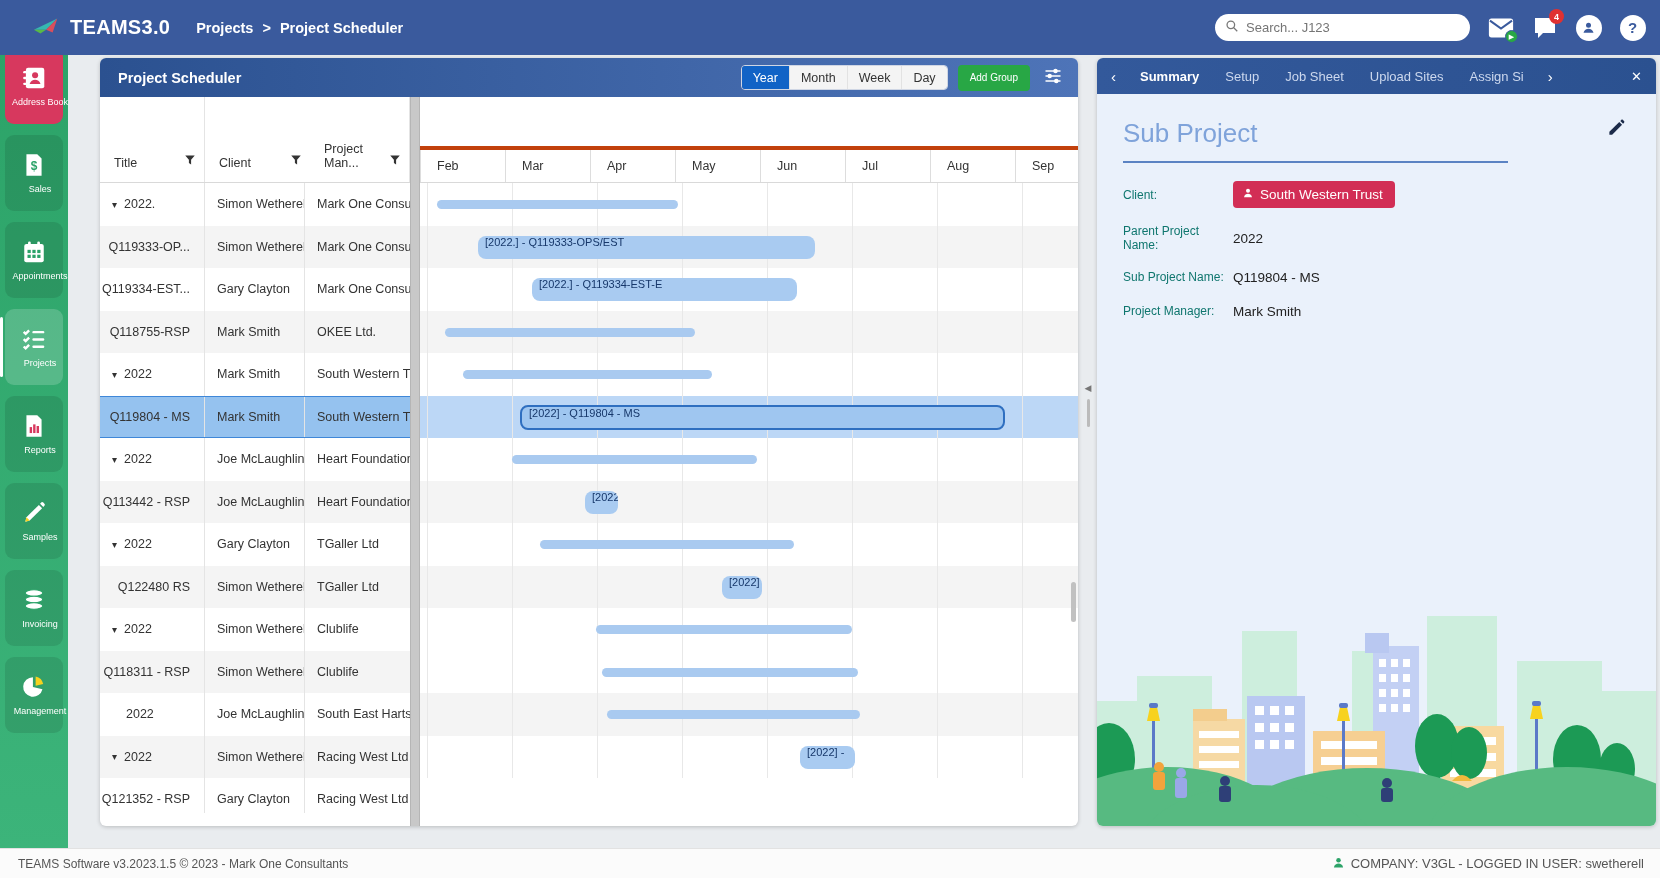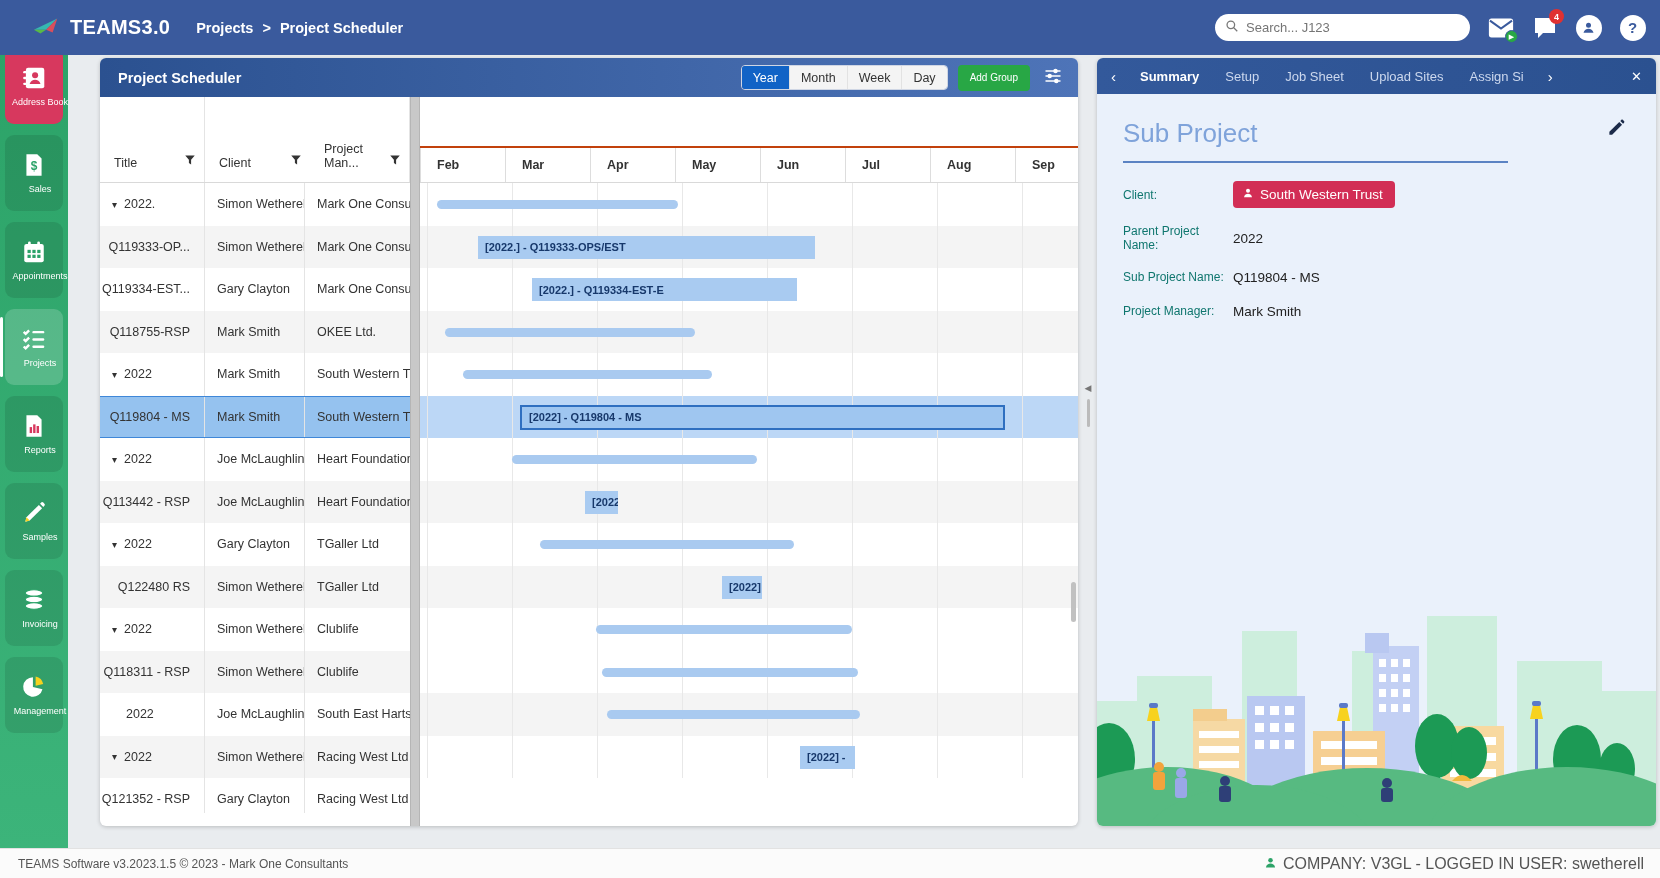--- a/index.html
+++ b/index.html
@@ -65,43 +65,43 @@
 
   .left-head { height:86px; display:flex; align-items:stretch; border-bottom:1px solid #d9d9d9; }
   .col-h { display:flex; align-items:flex-end; padding:0 8px 12px 14px; border-right:1px solid #e4e4e4; }
   .col-h-label { font-size:12.5px; color:#333; flex:1; }
   .funnel { cursor:pointer; }
   .funnel svg { width:12px; height:12px; }
   .w-title { width:105px; } .w-man { width:100px; } .w-client { width:105px; border-right:none !important; }
 
   .t-head { height:86px; display:flex; flex-direction:column; justify-content:flex-end;
             border-bottom:1px solid #d9d9d9; }
-  .months-row { height:36px; display:flex; border-top:2px solid #c2410c;font-weight:bold; }
+  .months-row { height:36px; display:flex; border-top:4px solid #c2410c; }
   .m-lead { width:7px; }
   .m-cell { width:85px; flex:0 0 85px; border-left:1px solid #ddd; display:flex; align-items:center;
             padding-left:16px; font-size:12.5px; color:#333; }
 
   .left-body, .t-body { height:630px; overflow:hidden; }
   .g-row { height:42.5px; display:flex; align-items:stretch; background:#fff; }
   .g-row.alt { background:#f4f4f4; }
   .g-row.sel { background:#95c2ef; border-top:1px solid #3f87d8; border-bottom:1px solid #3f87d8; }
   .cell { display:flex; align-items:center; font-size:12.5px; color:#333; padding:0 8px 0 12px;
           border-right:1px solid #e4e4e4; overflow:hidden; white-space:nowrap; }
   .cell.title-child { justify-content:flex-end; padding-right:14px; }
   .cell.title-noncaret { padding-left:26px; }
   .caret { font-size:10px; color:#333; margin-right:7px; }
 
   .t-row { position:relative; height:42.5px; background-color:#fff;
            background-image:repeating-linear-gradient(to right,#e8e8e8 0 1px,transparent 1px 85px);
            background-position-x:7px; }
   .t-row.alt { background-color:#f4f4f4; }
   .t-row.sel { background-color:#bcd7f6; }
   .bar-thin { position:absolute; top:17px; height:9px; border-radius:5px; background:#a9caf0; }
-  .bar-label { position:absolute; top:10px; height:23px; border-radius:0; background:#a9cbf1;
-               display:flex; align-items:center; padding-left:7px; font-size:11px; font-weight:700;
+  .bar-label { position:absolute; top:10px; height:23px; border-radius:8px; background:#a9cbf1;
+               display:flex; padding-left:7px; font-size:11px; font-weight:400;
                color:#17386b; white-space:nowrap; overflow:hidden; cursor:pointer; }
   .bar-label.sel-bar { background:#9fc6f0; border:2px solid #2f6fc0; height:25px; top:9px; }
   .vthumb { position:absolute; right:2px; top:485px; width:5px; height:40px; background:#c1c1c1;
             border-radius:3px; z-index:5; }
 
   
   .collapse { position:absolute; left:1081px; top:384px; width:14px; display:flex; flex-direction:column;
               align-items:center; gap:6px; cursor:pointer; z-index:5; }
   .collapse .arr { font-size:9px; color:#777; line-height:1; }
   .collapse .bar { width:3px; height:28px; background:#bbb; border-radius:2px; }
@@ -128,21 +128,21 @@
                   font-size:13.5px; padding:6px 12px 6px 9px; border-radius:4px; cursor:pointer; }
   .client-badge svg { width:12px; height:12px; }
   .city { position:absolute; left:0; right:0; bottom:0; height:235px; }
   .city svg { width:100%; height:100%; display:block; }
 
   
   .footer { position:absolute; left:0; bottom:0; width:1660px; height:30px; background:#fbfbfb;
             border-top:1px solid #e2e2e2; display:flex; align-items:center; padding:0 16px 0 18px;
             z-index:25; }
   .f-left { font-size:12px; color:#555;text-align:right; }
-  .f-right { margin-left:auto; display:flex; align-items:center; gap:6px; font-size:16px; color:#555; }
+  .f-right { margin-left:auto; display:flex; align-items:center; gap:6px; font-size:13px; color:#555; }
   .f-right svg { width:13px; height:13px; }
 </style>
 </head>
 <body>
 
 <div class="topbar">
   <div class="logo-wrap">
     <span>
       <svg width="30" height="24" viewBox="0 0 32 24">
         <path d="M2 16 L27 4 L15 16 Z" fill="#35b8b0"></path>

